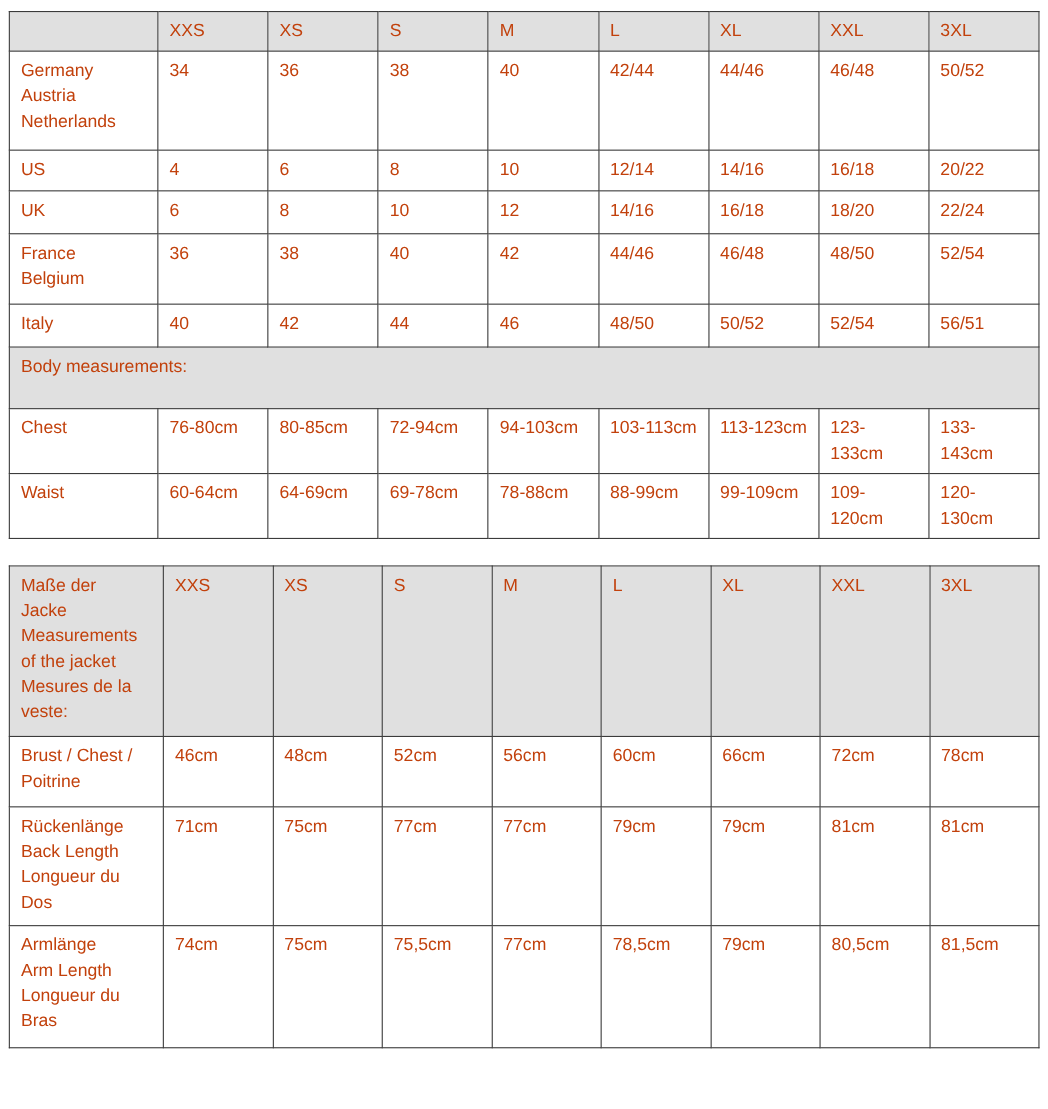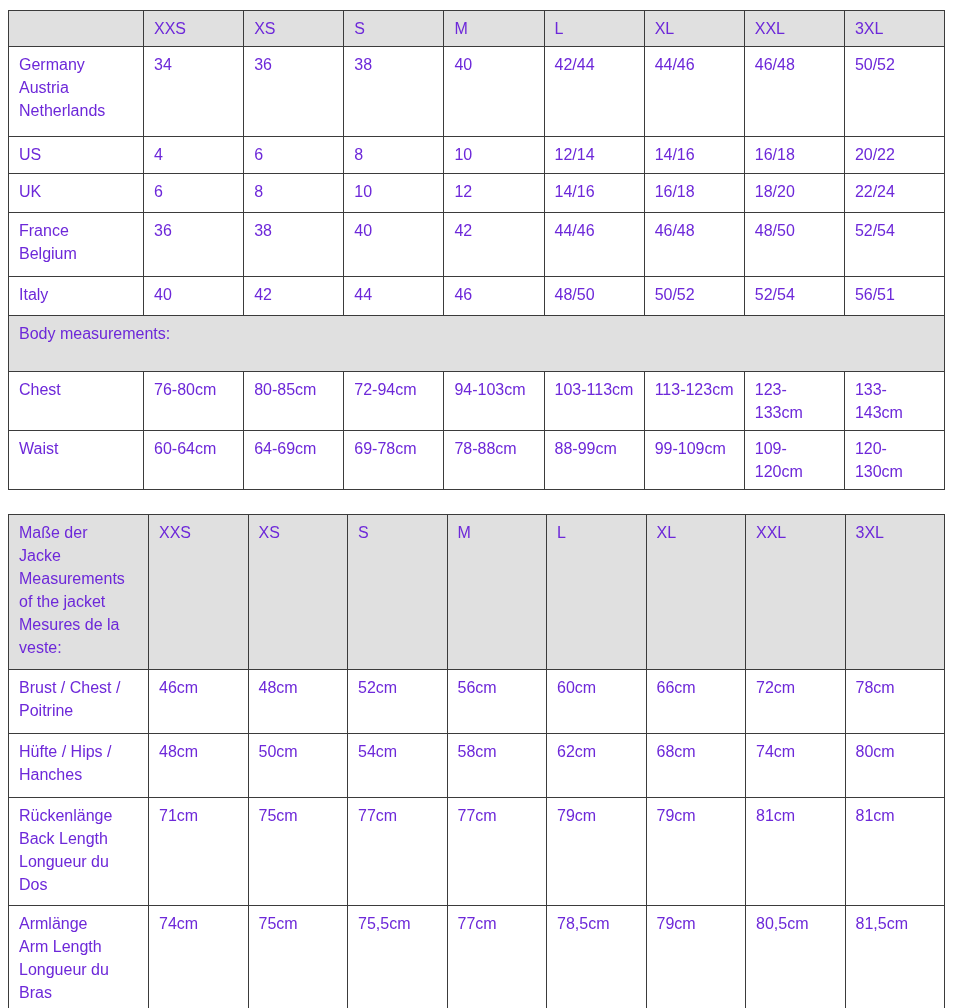--- a/index.html
+++ b/index.html
@@ -9,21 +9,21 @@
     background: #ffffff;
     font-family: "Liberation Sans", sans-serif;
     -webkit-font-smoothing: antialiased;
   }
   .page { padding: 10px 8px 0 8px; }
 
   table {
     border-collapse: collapse;
     table-layout: fixed;
     width: 937px;
-    color: #6d28d9;
+    color: #c2410c;
     font-size: 16px;
   }
   .t2 { margin-top: 24px; }
 
   th, td {
     border: 1px solid #3b3b3b;
     vertical-align: top;
     text-align: left;
     padding: 6px 10px;
     font-weight: normal;
@@ -192,32 +192,20 @@
 Poitrine</td>
           <td>46cm</td>
           <td>48cm</td>
           <td>52cm</td>
           <td>56cm</td>
           <td>60cm</td>
           <td>66cm</td>
           <td>72cm</td>
           <td>78cm</td>
         </tr>
-        <tr class="r1">
-          <td class="label">Hüfte / Hips /
-Hanches</td>
-          <td>48cm</td>
-          <td>50cm</td>
-          <td>54cm</td>
-          <td>58cm</td>
-          <td>62cm</td>
-          <td>68cm</td>
-          <td>74cm</td>
-          <td>80cm</td>
-        </tr>
         <tr class="r2">
           <td class="label">Rückenlänge
 Back Length
 Longueur du
 Dos</td>
           <td>71cm</td>
           <td>75cm</td>
           <td>77cm</td>
           <td>77cm</td>
           <td>79cm</td>

